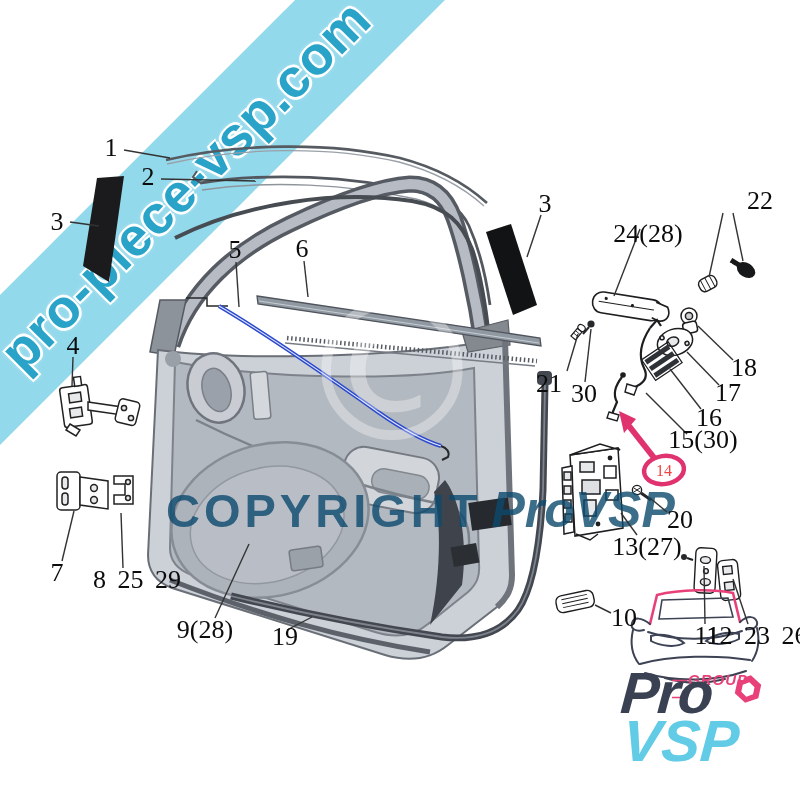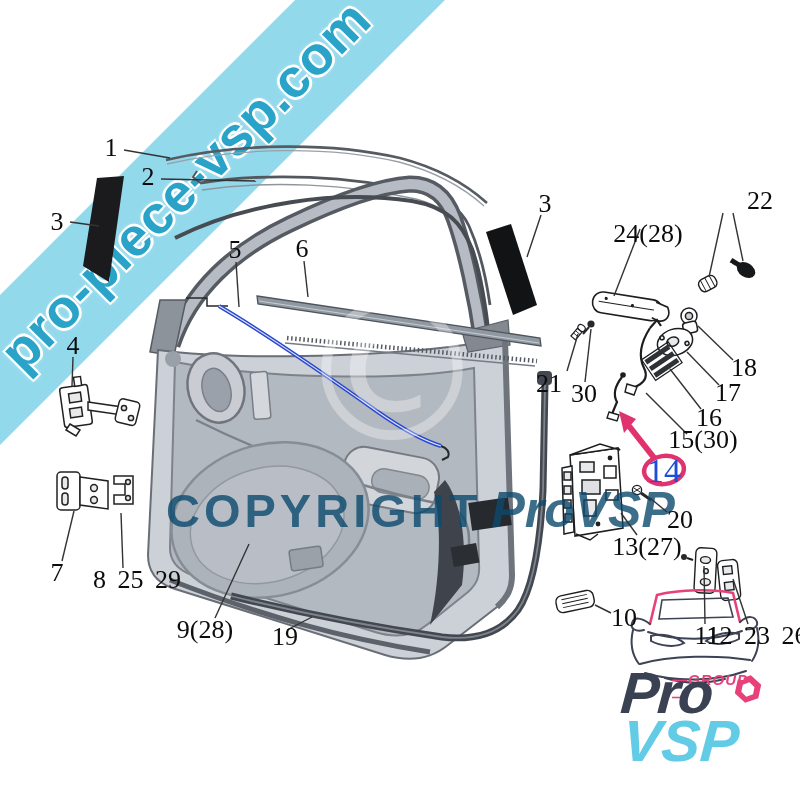--- a/index.html
+++ b/index.html
@@ -21,21 +21,21 @@
              white-space:nowrap;}
   .copyright .cw{font-size:47px;font-weight:700;letter-spacing:4px;}
   .copyright .cb{font-size:50px;font-weight:700;font-style:italic;margin-left:10px;}
   
   #leader-svg{position:absolute;left:0;top:0;z-index:4;}
   
   .callout{position:absolute;transform:translate(-50%,-50%);z-index:5;
            font-family:"Liberation Serif",serif;font-size:26px;color:#0c0c0c;
            white-space:nowrap;word-spacing:5px;line-height:1;}
   .hl-label{position:absolute;transform:translate(-50%,-50%);z-index:6;
-            font-family:"Liberation Serif",serif;font-size:34px;color:#1d4ed8;}
+            font-family:"Liberation Serif",serif;font-size:16px;color:#ef4444;}
   
   .logo-group{position:absolute;left:672px;top:671px;width:76px;text-align:left;z-index:5;
               font-size:15px;font-weight:700;font-style:italic;letter-spacing:1px;color:#e8417a;}
   .logo-pro{position:absolute;left:621px;top:664px;z-index:5;font-size:58px;font-weight:900;
             font-style:italic;letter-spacing:-2px;color:#3a4153;transform:skewX(-4deg);line-height:1;}
   .logo-vsp{position:absolute;left:623px;top:712px;z-index:5;font-size:58px;font-weight:900;
             font-style:italic;letter-spacing:0px;color:#62cbe5;transform:skewX(-4deg);line-height:1;}
 </style>
 </head>
 <body>

